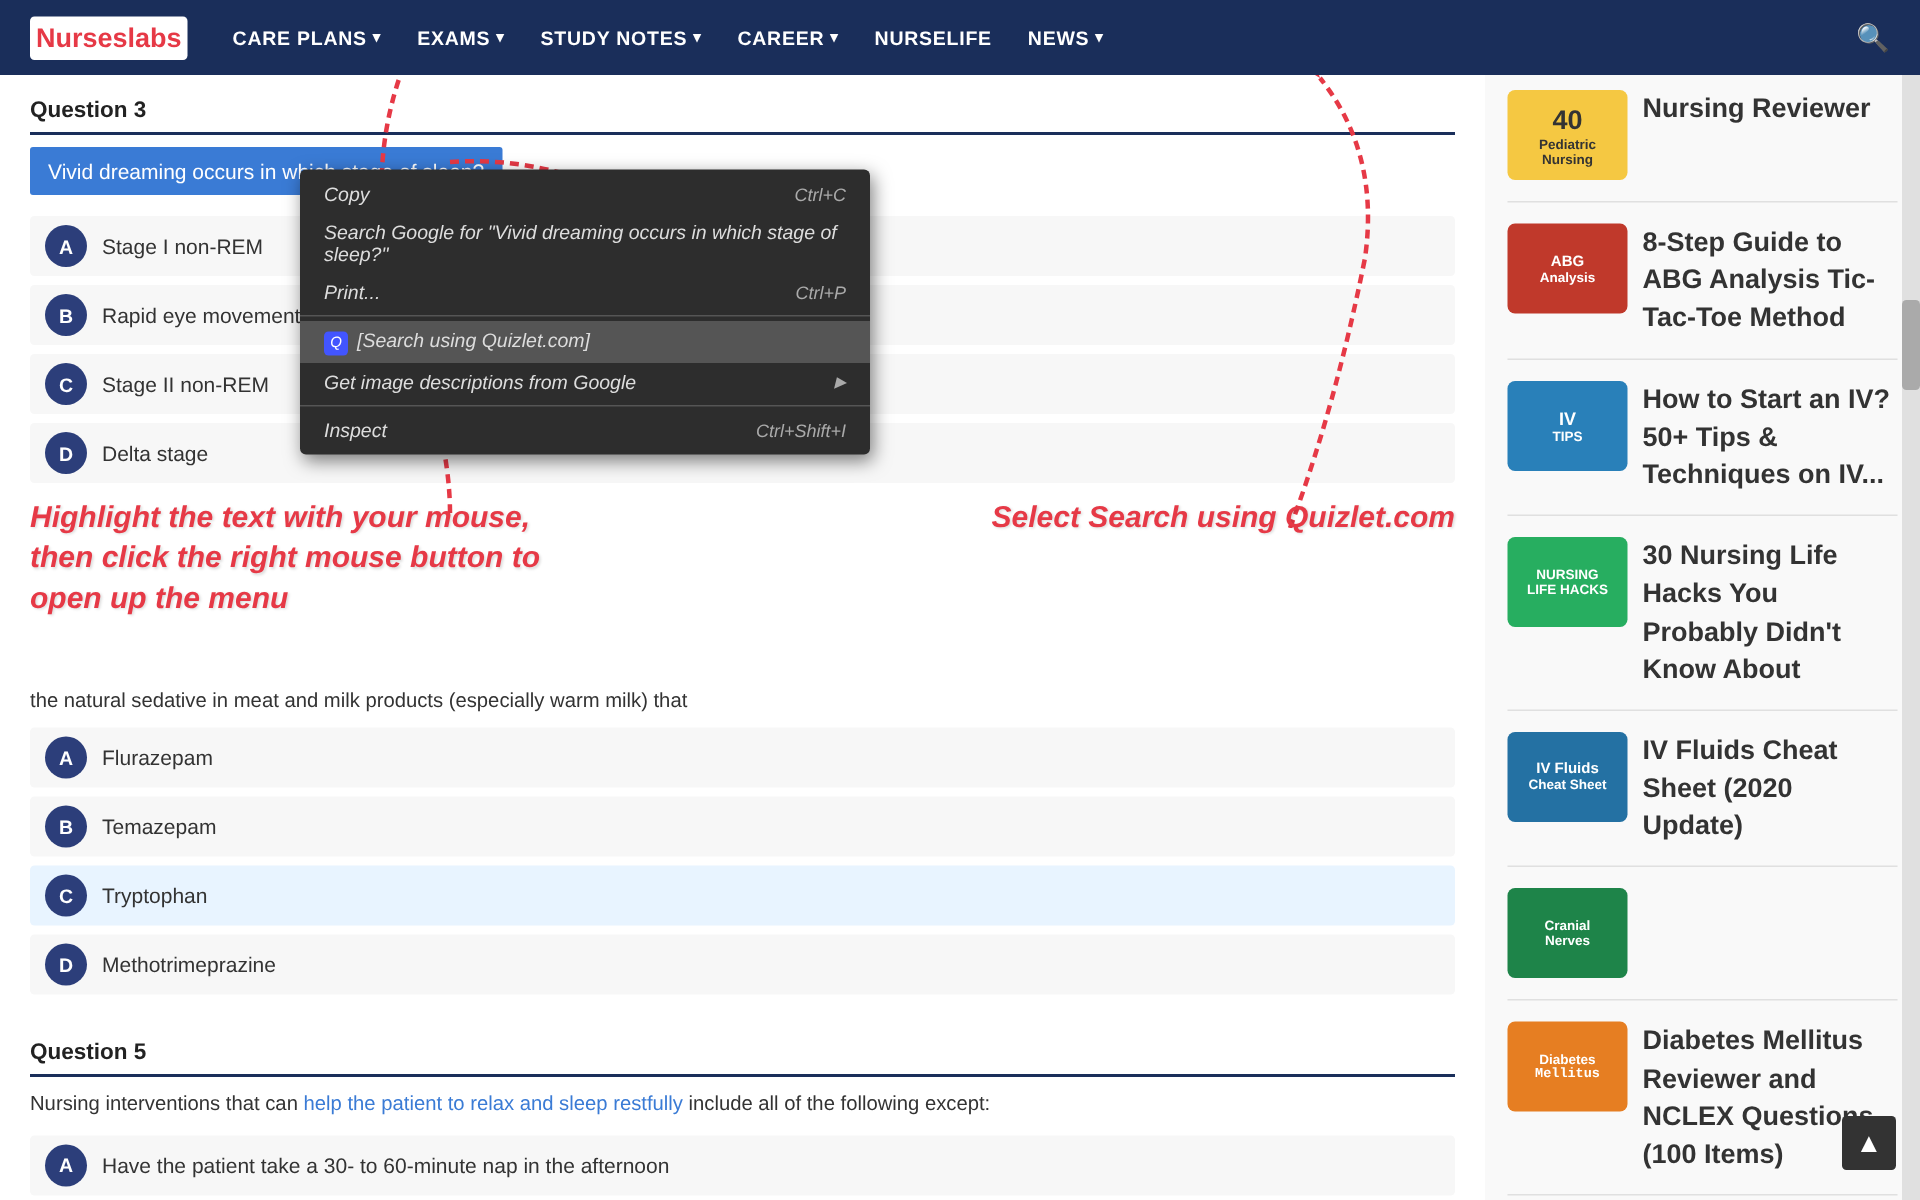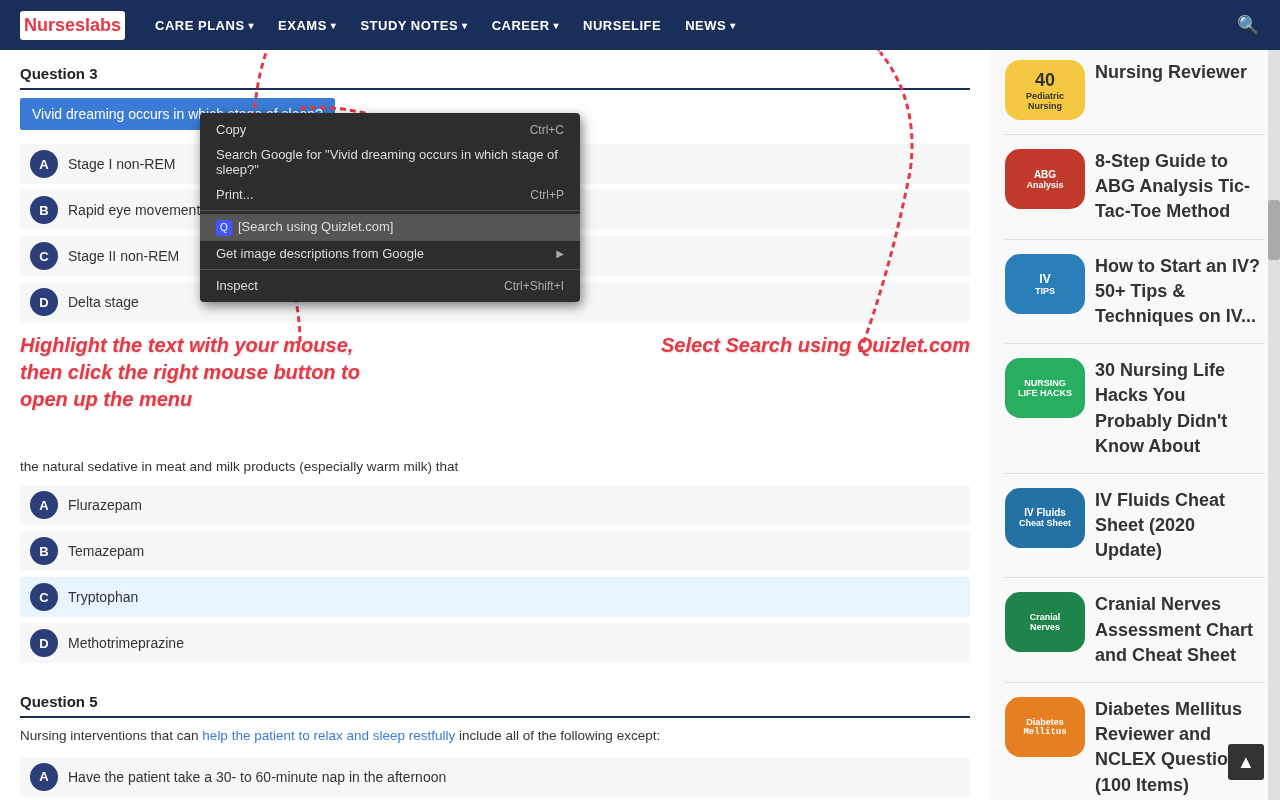--- a/index.html
+++ b/index.html
@@ -107,20 +107,21 @@
       z-index: 50;
       box-shadow: 2px 4px 12px rgba(0,0,0,0.5);
       font-size: 13px;
     }
     .cm-item {
       padding: 5px 16px;
       display: flex;
       justify-content: space-between;
       align-items: center;
       color: #ddd;
+      font-style: italic;
     }
     .cm-item.highlighted {
       background: #555;
     }
     .cm-item .shortcut { color: #aaa; font-size: 12px; }
     .cm-item .quizlet-icon {
       display: inline-block;
       width: 16px;
       height: 16px;
       background: #4255ff;
@@ -175,21 +176,21 @@
       align-items: flex-start;
       gap: 10px;
       margin-bottom: 14px;
       padding-bottom: 14px;
       border-bottom: 1px solid #e0e0e0;
     }
     .sidebar-thumb-placeholder {
       width: 80px;
       height: 60px;
       flex-shrink: 0;
-      border-radius: 15px;
+      border-radius: 5px;
       display: flex;
       align-items: center;
       justify-content: center;
       font-size: 10px;
       color: #666;
       font-weight: bold;
     }
     .sidebar-item-text {
       font-size: 18px;
       color: #333;
@@ -440,21 +441,20 @@
         <div style="font-size:9px;">Cheat Sheet</div>
       </div>
       <div class="sidebar-item-text">IV Fluids Cheat Sheet (2020 Update)</div>
     </div>
 
     <div class="sidebar-item">
       <div class="sidebar-thumb-placeholder" style="background:#1e8449; flex-direction:column; color:white; text-align:center; padding:4px;">
         <div style="font-size:9px; font-weight:bold;">Cranial</div>
         <div style="font-size:9px;">Nerves</div>
       </div>
-      <div class="sidebar-item-text">Cranial Nerves Assessment Chart and Cheat Sheet</div>
     </div>
 
     <div class="sidebar-item">
       <div class="sidebar-thumb-placeholder" style="background:#e67e22; flex-direction:column; color:white; text-align:center; padding:4px;">
         <div style="font-size:9px; font-weight:bold;">Diabetes</div>
         <div style="font-size:9px;font-family:Liberation Mono, monospace;">Mellitus</div>
       </div>
       <div class="sidebar-item-text">Diabetes Mellitus Reviewer and NCLEX Questions (100 Items)</div>
     </div>
 

